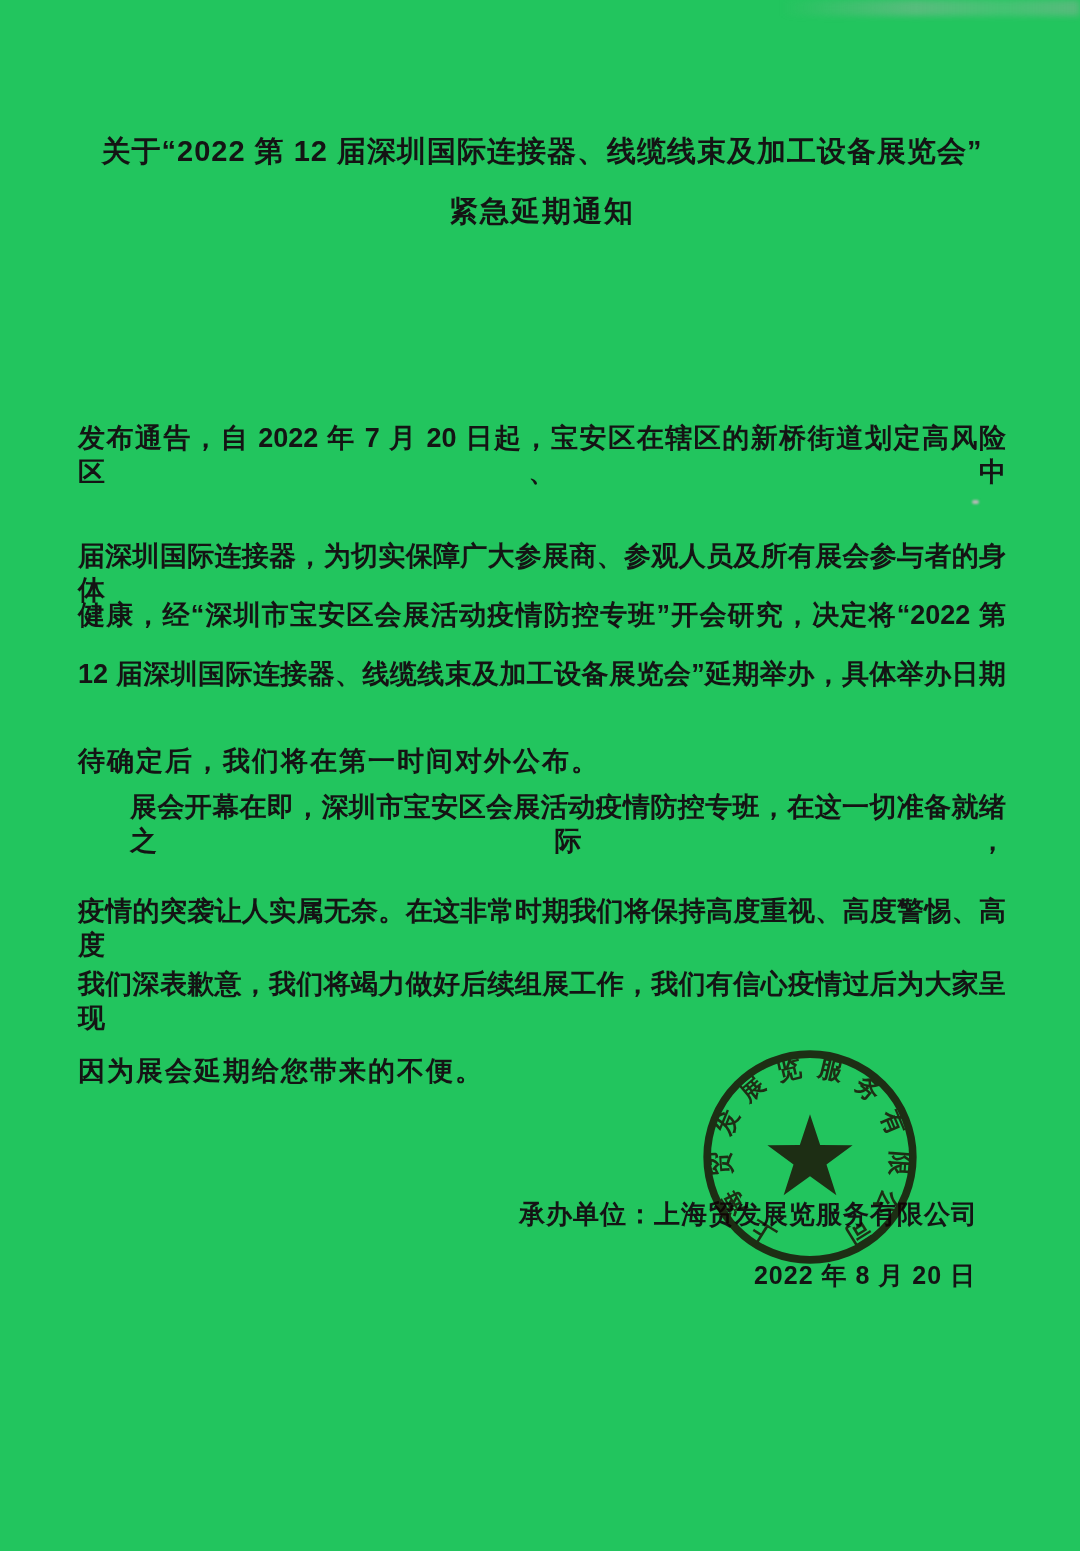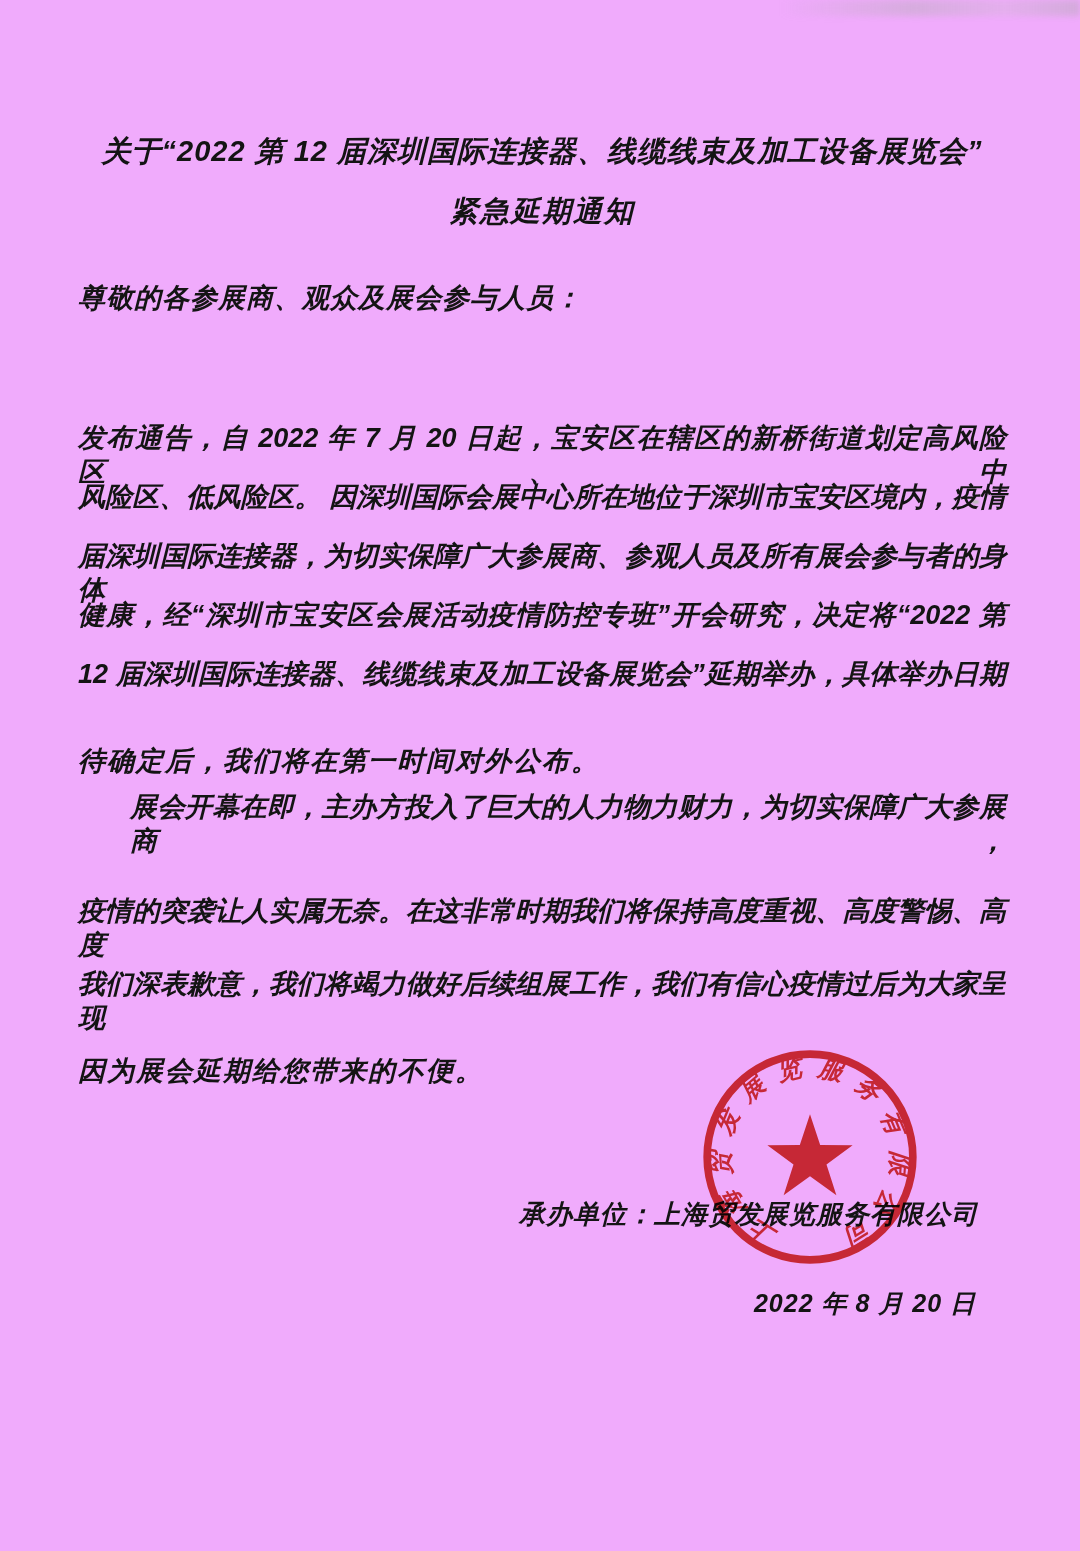--- a/index.html
+++ b/index.html
@@ -5,21 +5,21 @@
   :root { --seal: #cf2a24; --ink: #141414; }
   html,body { margin:0; padding:0; }
   body {
     width:1080px; height:1551px;
     background:#ffffff;
     font-family:"Liberation Sans", sans-serif;
     color:var(--ink);
     position:relative;
     overflow:hidden;
   }
-  .page { position:absolute; inset:0; background:#f0abfc;font-style:italic; }
+  .page { position:absolute; inset:0; background:#22c55e; }
 
   
   .smudge {
     position:absolute; top:0; right:0; width:300px; height:16px;
     background:linear-gradient(90deg, rgba(200,200,200,0) 0%, rgba(175,175,175,.38) 45%, rgba(190,190,190,.22) 75%, rgba(170,170,170,.4) 100%);
     filter:blur(3px);
   }
   .speck {
     position:absolute; left:972px; top:500px; width:7px; height:4px;
     background:#b9b9b9; border-radius:2px; filter:blur(1px);
@@ -56,21 +56,21 @@
     text-align:right; padding-right:0; box-sizing:border-box;
     font-size:26px; font-weight:700; letter-spacing:1px;
   }
   .organizer-inner { display:inline-block; margin-right:28px; }
 
   .dateline {
     position:absolute; left:78px; top:1259px; width:928px;
     text-align:right; font-size:25px; font-weight:600; letter-spacing:1px;
     box-sizing:border-box;
   }
-  .dateline-inner { display:inline-block; margin-right:30px;margin-top:28px; }
+  .dateline-inner { display:inline-block; margin-right:30px; }
 
   .stamp {
     position:absolute; left:698px; top:1045px; width:224px; height:224px;
     mix-blend-mode:multiply; opacity:.92;
   }
   .stamp .ring { fill:none; stroke:var(--seal); stroke-width:7.5; }
   .stamp .star { fill:var(--seal); }
   .stamp .seal-text text {
     font-family:"Liberation Sans", sans-serif;
     font-size:24px; font-weight:700; fill:var(--seal);
@@ -80,30 +80,28 @@
 <body>
 
 <div class="page">
 
   <div class="smudge"></div>
   <div class="speck"></div>
 
   <div class="title title1">关于“2022 第 12 届深圳国际连接器、线缆线束及加工设备展览会”</div>
   <div class="title title2">紧急延期通知</div>
 
-  <div class="salutation">尊敬的各参展商、观众及展会参与人员：</div>
 
   <div class="bodyline just p1-1">发布通告，自 2022 年 7 月 20 日起，宝安区在辖区的新桥街道划定高风险区、中</div>
-  <div class="bodyline just p1-2">风险区、低风险区。 因深圳国际会展中心所在地位于深圳市宝安区境内，疫情</div>
   <div class="bodyline just p1-3">届深圳国际连接器，为切实保障广大参展商、参观人员及所有展会参与者的身体</div>
   <div class="bodyline just p1-4">健康，经“深圳市宝安区会展活动疫情防控专班”开会研究，决定将“2022 第</div>
   <div class="bodyline just p1-5">12 届深圳国际连接器、线缆线束及加工设备展览会”延期举办，具体举办日期</div>
   <div class="bodyline plain p1-6">待确定后，我们将在第一时间对外公布。</div>
 
-  <div class="bodyline just indent p2-0">展会开幕在即，主办方投入了巨大的人力物力财力，为切实保障广大参展商，</div>
+  <div class="bodyline just indent p2-0">展会开幕在即，深圳市宝安区会展活动疫情防控专班，在这一切准备就绪之际，</div>
   <div class="bodyline just p2-1">疫情的突袭让人实属无奈。在这非常时期我们将保持高度重视、高度警惕、高度</div>
   <div class="bodyline just p2-3">我们深表歉意，我们将竭力做好后续组展工作，我们有信心疫情过后为大家呈现</div>
   <div class="bodyline plain p2-4">因为展会延期给您带来的不便。</div>
 
   <div class="organizer">
     <span class="organizer-inner">承办单位：上海贸发展览服务有限公司</span>
   </div>
 
   <div class="dateline">
     <span class="dateline-inner">2022 年 8 月 20 日</span>

